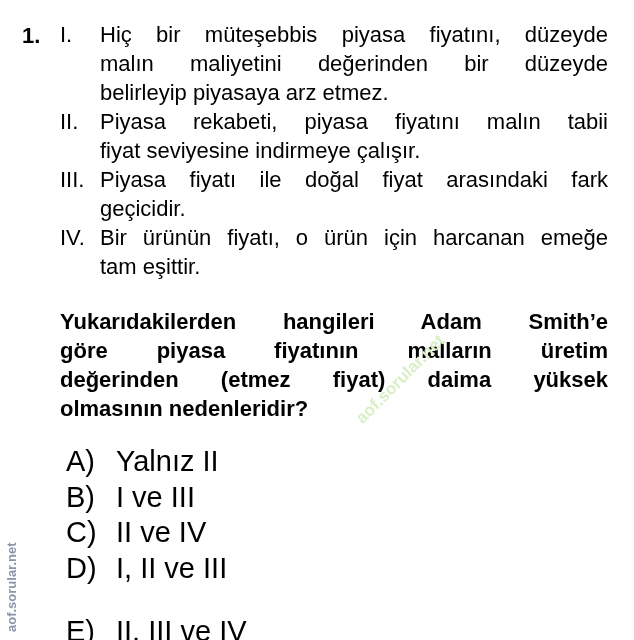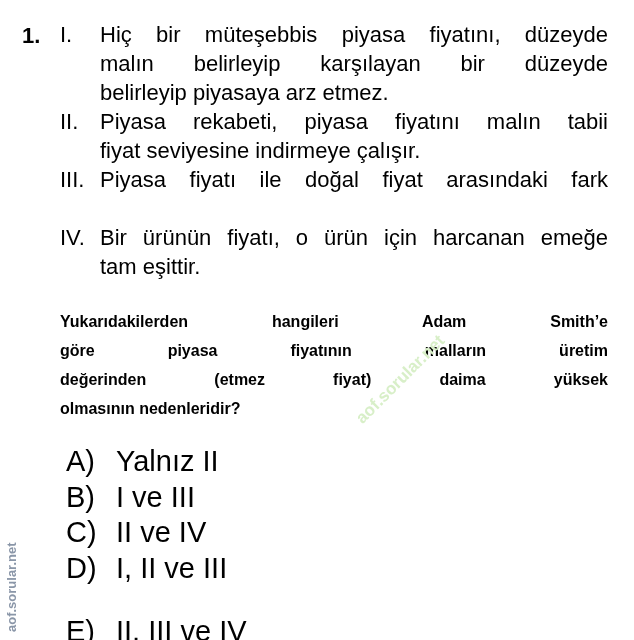--- a/index.html
+++ b/index.html
@@ -47,21 +47,21 @@
       white-space: nowrap;
     }
     .item .text .line.last {
       text-align-last: left;
     }
     .stem {
       position: absolute;
       left: 60px;
       top: 307px;
       width: 548px;
-      font-size: 16px;
+      font-size: 22px;
       font-weight: bold;
       line-height: 29px;
     }
     .stem .line {
       display: block;
       text-align: justify;
       text-align-last: justify;
       white-space: nowrap;
     }
     .stem .line.last {
@@ -103,37 +103,38 @@
   </style>
 </head>
 <body>
 
 <div class="qnum">1.</div>
 
 <div class="item" style="top:20px;">
   <span class="roman">I.</span>
   <div class="text">
     <span class="line">Hiç bir müteşebbis piyasa fiyatını, düzeyde</span>
-    <span class="line">malın belirleyip karşılayan bir düzeyde</span>
+    <span class="line">malın maliyetini değerinden bir düzeyde</span>
     <span class="line last">belirleyip piyasaya arz etmez.</span>
   </div>
 </div>
 
 <div class="item" style="top:107px;">
   <span class="roman">II.</span>
   <div class="text">
     <span class="line">Piyasa rekabeti, piyasa fiyatını malın tabii</span>
     <span class="line last">fiyat seviyesine indirmeye çalışır.</span>
   </div>
 </div>
 
 <div class="item" style="top:165px;">
   <span class="roman">III.</span>
   <div class="text">
     <span class="line">Piyasa fiyatı ile doğal fiyat arasındaki fark</span>
+    <span class="line last">geçicidir.</span>
   </div>
 </div>
 
 <div class="item" style="top:223px;">
   <span class="roman">IV.</span>
   <div class="text">
     <span class="line">Bir ürünün fiyatı, o ürün için harcanan emeğe</span>
     <span class="line last">tam eşittir.</span>
   </div>
 </div>

